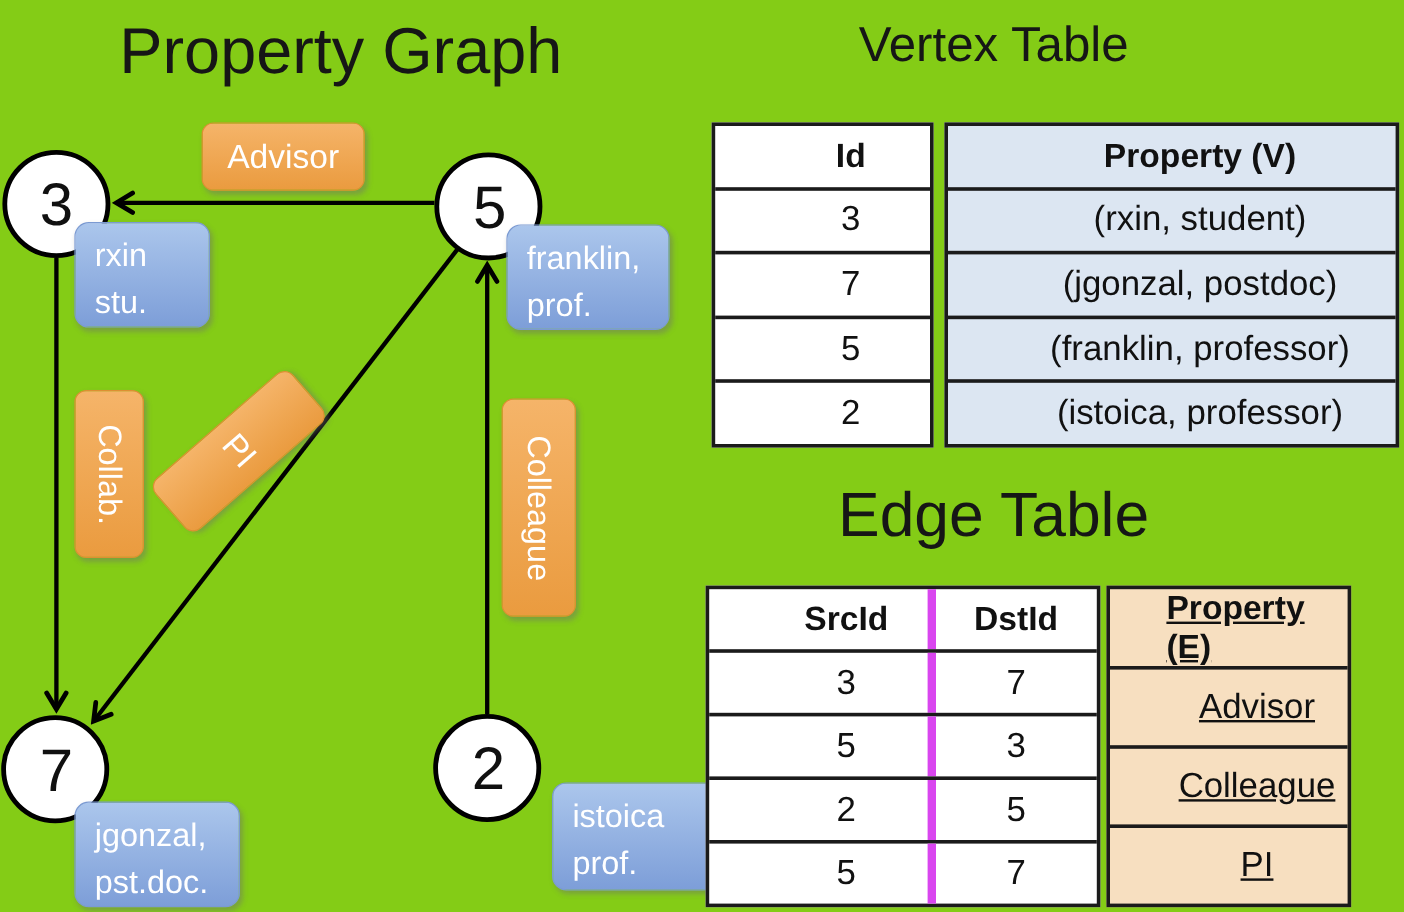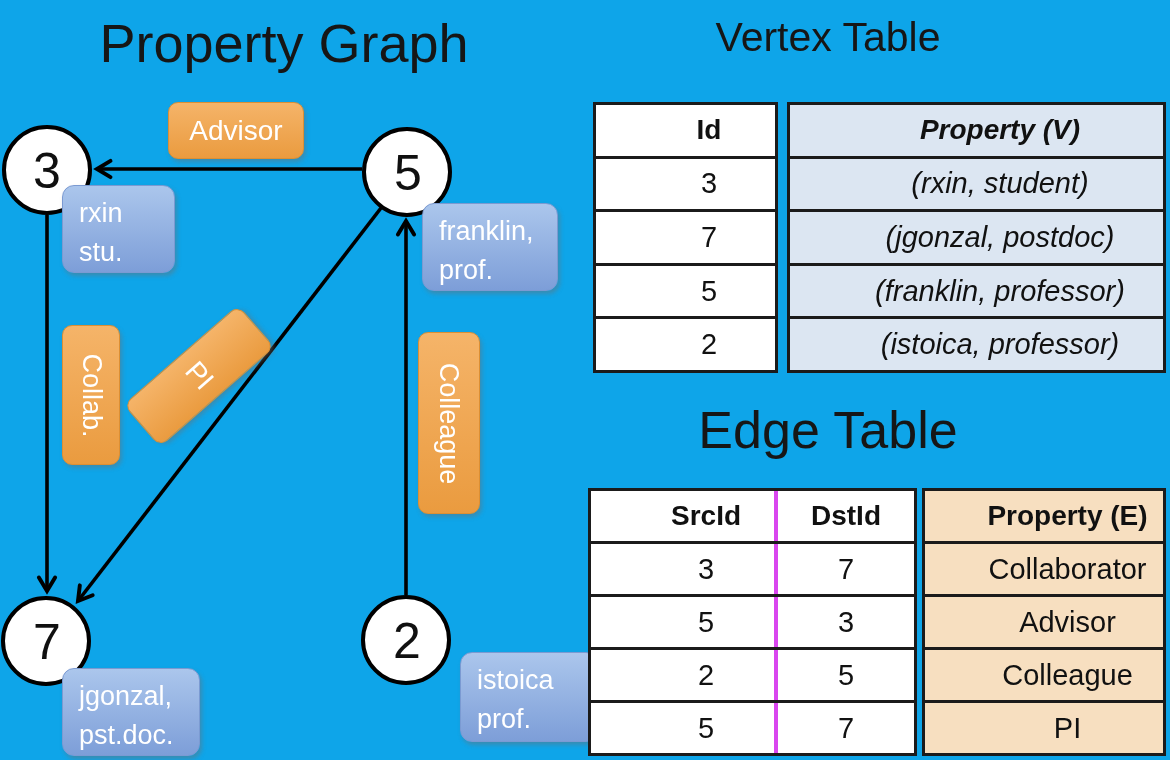--- a/index.html
+++ b/index.html
@@ -1,18 +1,18 @@
 <!DOCTYPE html>
 <html><head>
 <meta charset="utf-8">
 <style>
   html,body{margin:0;padding:0;background:#ffffff;}
   .stage{
     position:relative;width:1170px;height:760px;overflow:hidden;
-    font-family:"Liberation Sans",sans-serif;color:#111;background:#0ea5e9;
+    font-family:"Liberation Sans",sans-serif;color:#111;background:#84cc16;
   }
   .title{
     position:absolute;text-align:center;font-weight:300;color:#161616;
     letter-spacing:0px;white-space:nowrap;
   }
   .graph-svg{position:absolute;left:0;top:0;}
   .node-num{
     position:absolute;transform:translate(-50%,-52%);
     font-size:50px;font-weight:300;color:#101010;
   }
@@ -39,22 +39,22 @@
   }
   .tbl .row{
     flex:1;display:flex;align-items:center;justify-content:center;
     border-top:3px solid #1b1b1b;font-size:29px;font-weight:300;padding-left:47px;
   }
   .tbl .row:first-child{border-top:none;}
   .tbl .row.hdr{font-weight:bold;font-size:28px;}
   .tbl .row .cell{
     flex:1;align-self:stretch;display:flex;align-items:center;justify-content:center;
   }
-  .tbl .row .cell.first{border-right:4px solid #d946ef;}
-  .bg-blue{background:#dce6f2;font-style:italic;}
+  .tbl .row .cell.first{border-right:7px solid #d946ef;}
+  .bg-blue{background:#dce6f2;}
   .bg-peach{background:#f7dfc0;}
 </style>
 </head>
 <body>
 
 <div class="stage">
 
   <div class="title" style="left:10px;top:12px;width:548px;font-size:54px;">Property Graph</div>
   <div class="title" style="left:578px;top:14px;width:500px;font-size:41px;">Vertex Table</div>
   <div class="title" style="left:578px;top:400px;width:500px;font-size:52px;">Edge Table</div>
@@ -90,21 +90,21 @@
     <span class="vtext">PI</span>
   </div>
   <div class="orange-label" style="left:418px;top:332px;width:60px;height:180px;font-size:27px;">
     <span class="vtext">Colleague</span>
   </div>
 
   <div class="blue-box" style="left:62px;top:185px;width:113px;height:88px;">
     <div>rxin</div>
     <div>stu.</div>
   </div>
-  <div class="blue-box" style="left:422px;top:187px;width:136px;height:88px;margin-top:16px;">
+  <div class="blue-box" style="left:422px;top:187px;width:136px;height:88px;">
     <div>franklin,</div>
     <div>prof.</div>
   </div>
   <div class="blue-box" style="left:62px;top:668px;width:138px;height:88px;">
     <div>jgonzal,</div>
     <div>pst.doc.</div>
   </div>
   <div class="blue-box" style="left:420px;top:652px;width:138px;height:90px;margin-left:40px;">
     <div>istoica</div>
     <div>prof.</div>
@@ -142,21 +142,20 @@
     <div class="row">
       <div class="cell first">2</div>
       <div class="cell">5</div>
     </div>
     <div class="row">
       <div class="cell first">5</div>
       <div class="cell">7</div>
     </div>
   </div>
 
-  <div class="tbl bg-peach" style="left:922px;top:488px;width:244px;height:268px;">
+  <div class="tbl bg-peach" style="left:922px;top:488px;width:204px;height:268px;text-decoration:underline;">
     <div class="row hdr">Property (E)</div>
-    <div class="row">Collaborator</div>
     <div class="row">Advisor</div>
     <div class="row">Colleague</div>
     <div class="row">PI</div>
   </div>
 
 </div>
 
 </body></html>

